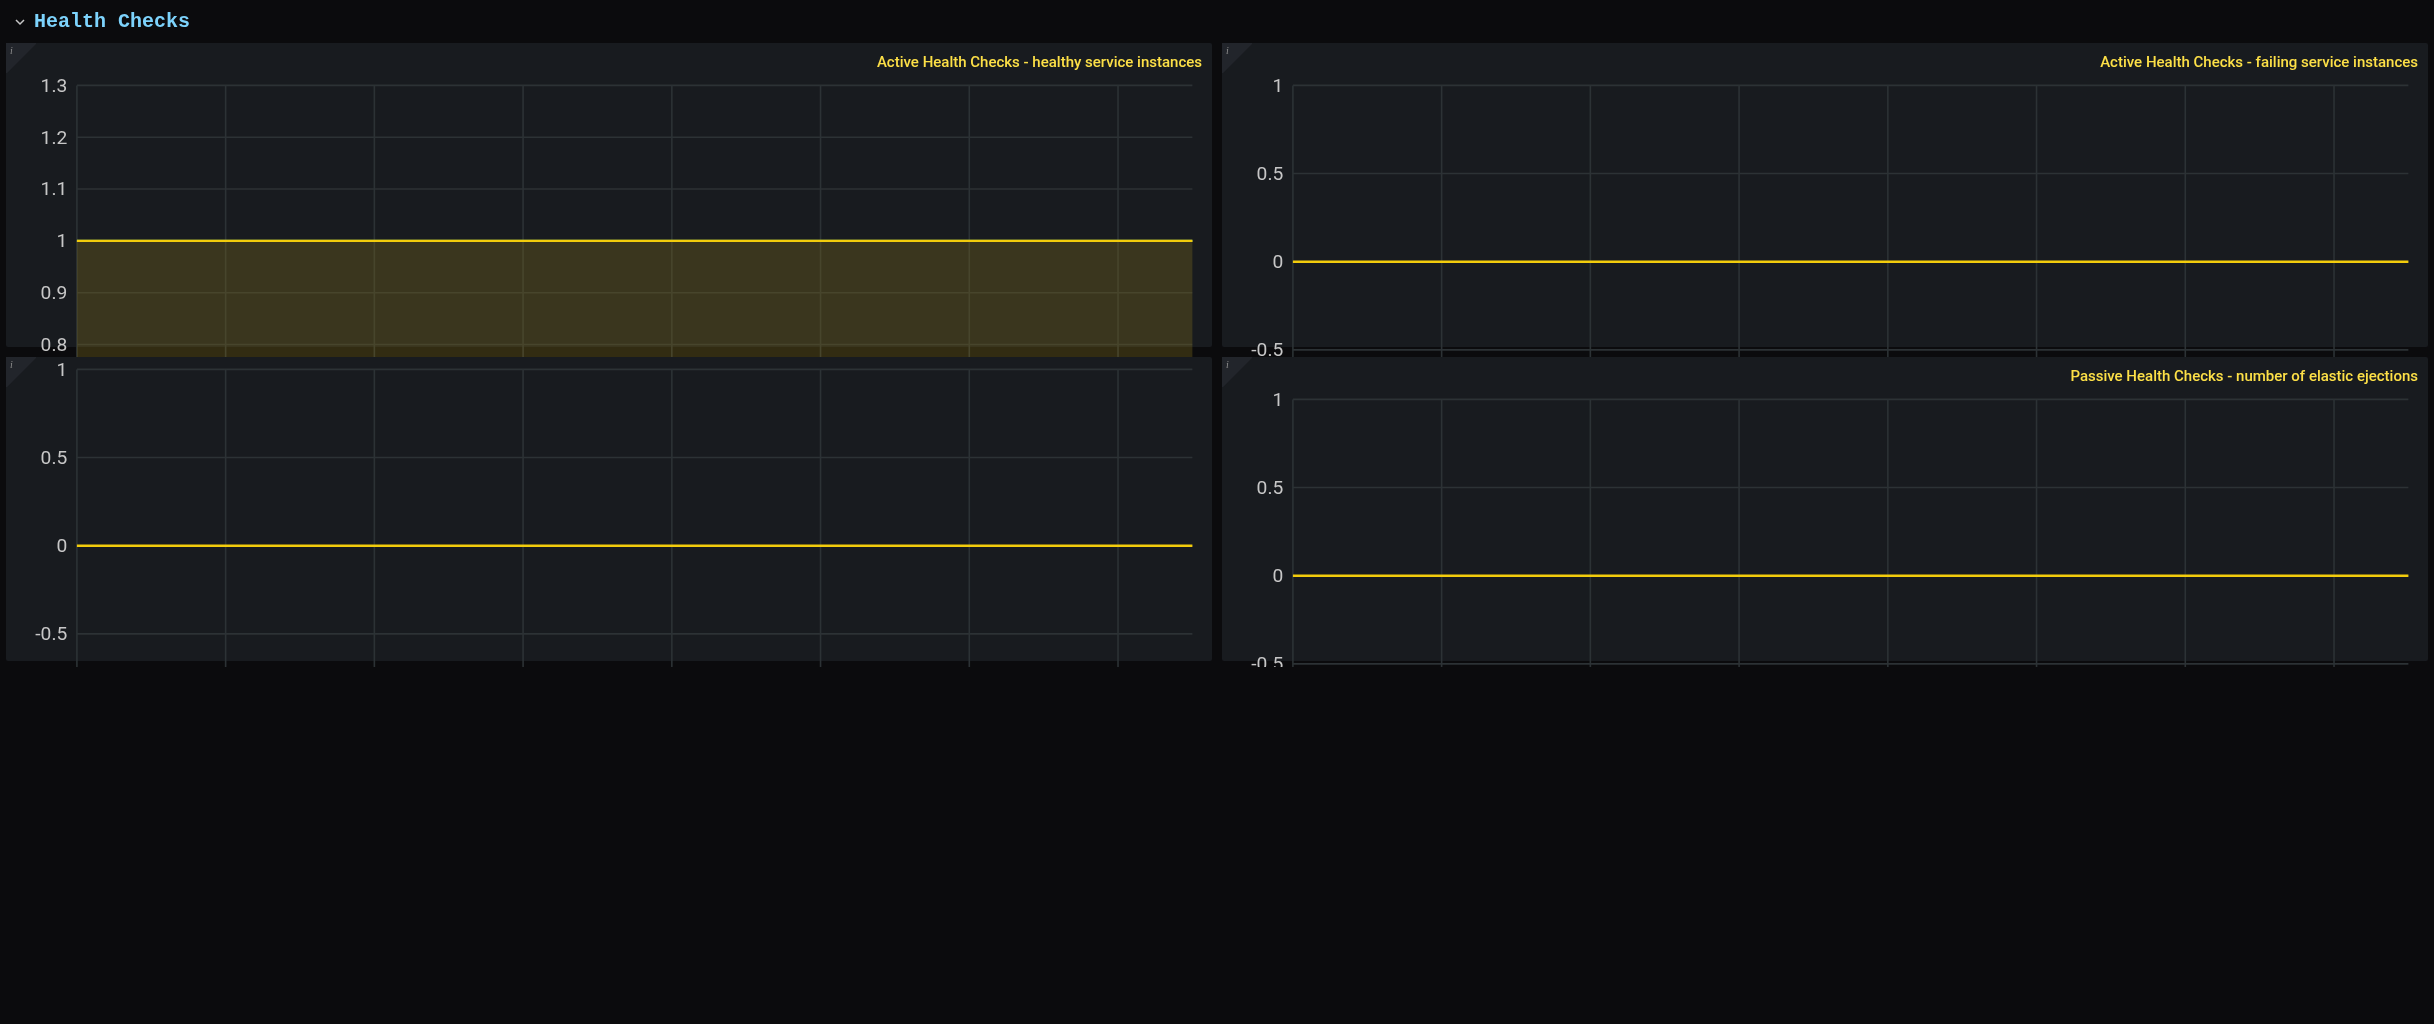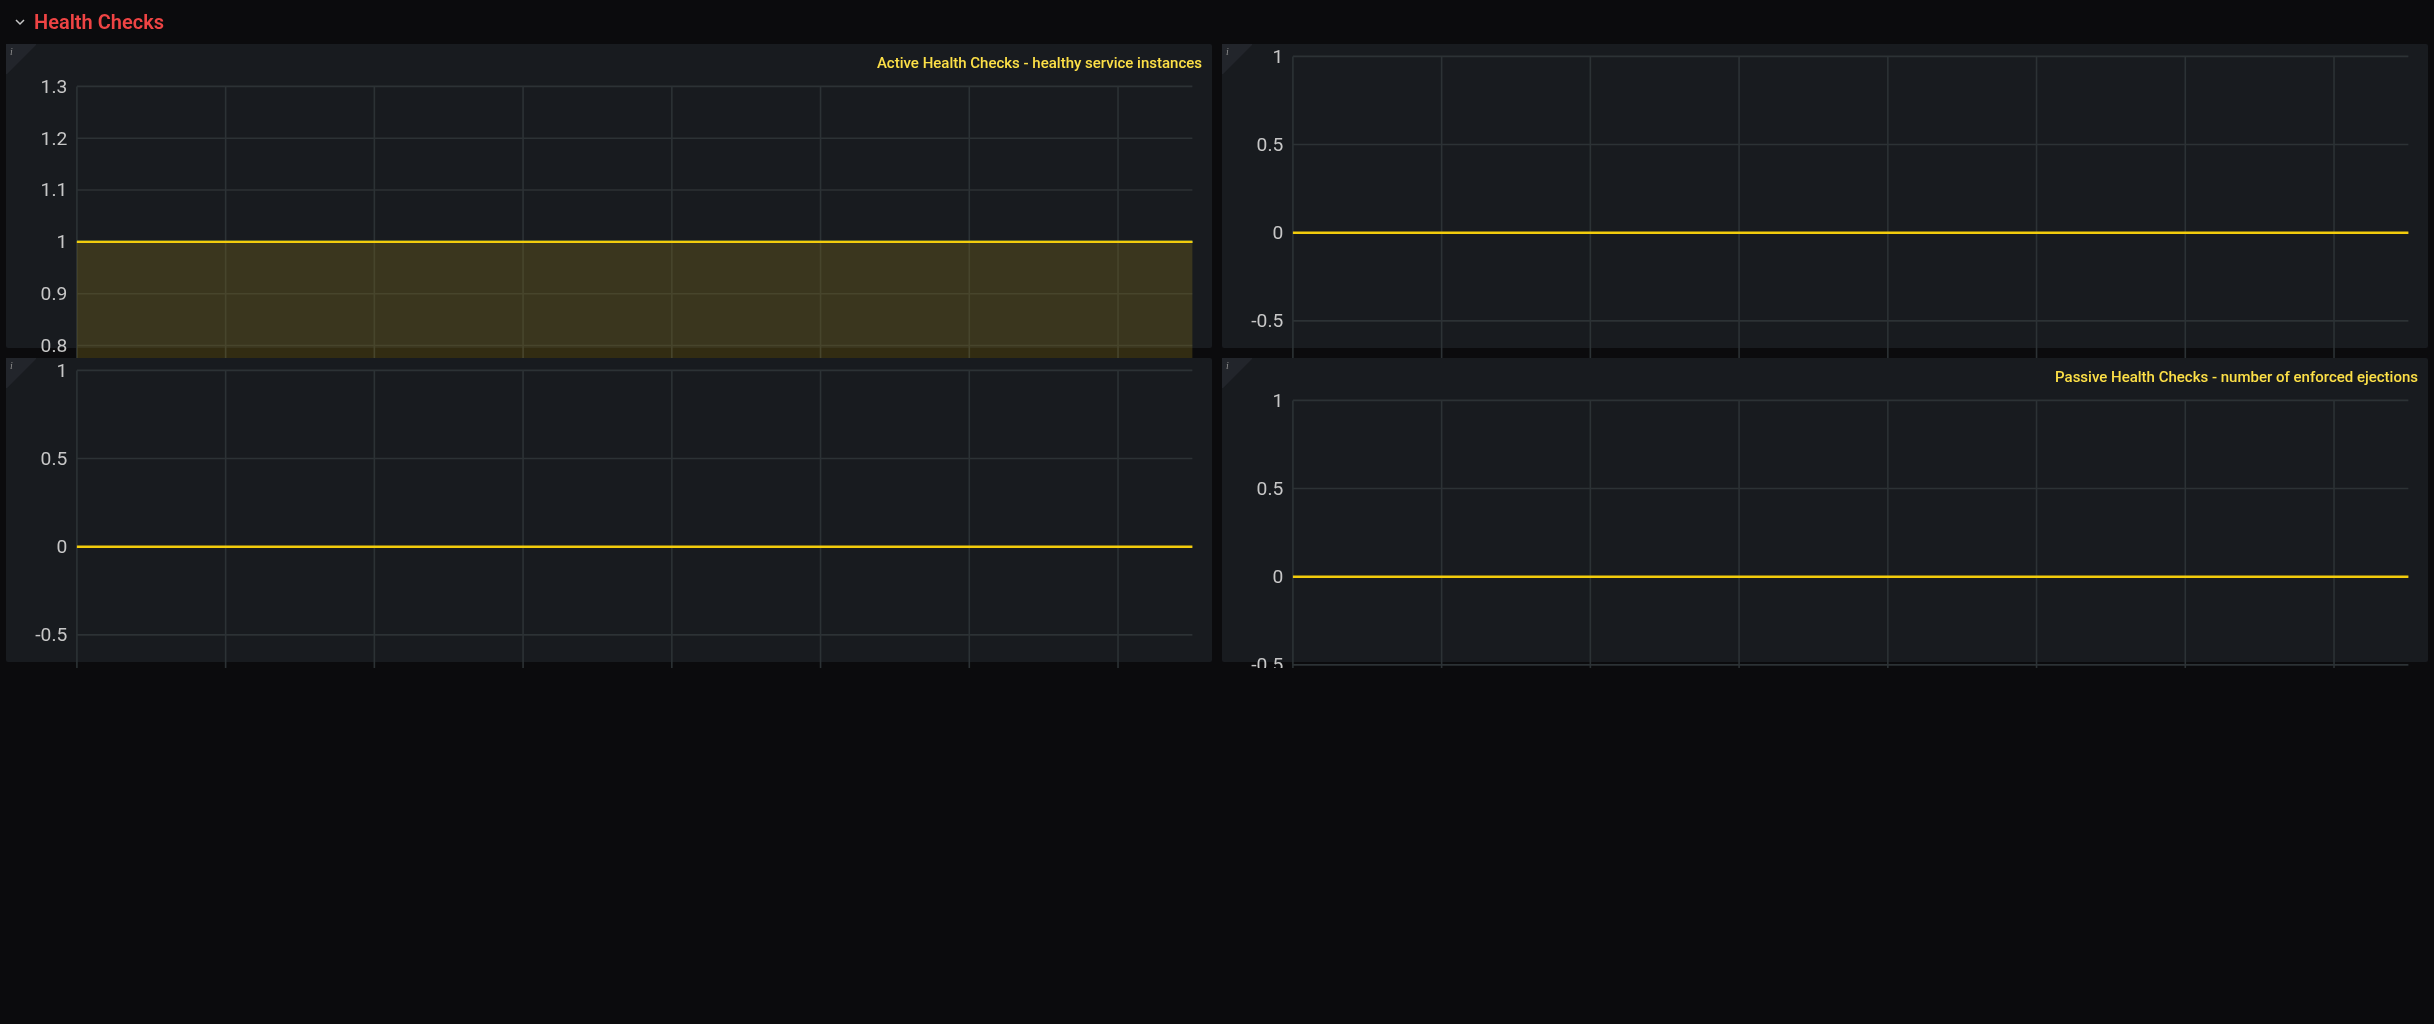--- a/index.html
+++ b/index.html
@@ -13,21 +13,22 @@
   .section-header {
     display: flex;
     align-items: center;
     gap: 8px;
     padding: 4px 8px 10px 8px;
     cursor: pointer;
   }
   .section-header h2 {
     font-size: 20px;
     font-weight: 600;
-    color: #ef4444;
+    color: #7dd3fc;
+    font-family: Liberation Mono, monospace;
   }
   .chevron {
     width: 12px; height: 12px;
     display: inline-flex; align-items: center; justify-content: center;
   }
   .panel-grid {
     display: grid;
     grid-template-columns: 1fr 1fr;
     grid-auto-rows: 304px;
     gap: 10px;
@@ -166,20 +167,21 @@
         <div class="legend-item">
           <span class="legend-swatch" style="background:#f2cc0c"></span>
           <span>redis</span>
         </div>
       </div>
     </div>
     <div class="panel">
       <div class="panel-corner">
         <span class="i">i</span>
       </div>
+      <div class="panel-title">Active Health Checks - failing service instances</div>
       <div class="plot-area">
         <svg viewBox="0 0 740 244" width="100%" height="100%" preserveAspectRatio="none">
           <g class="grid">
             <line x1="38" y1="224" x2="734" y2="224"></line>
             <line x1="38" y1="169" x2="734" y2="169"></line>
             <line x1="38" y1="114" x2="734" y2="114"></line>
             <line x1="38" y1="59" x2="734" y2="59"></line>
             <line x1="38" y1="4" x2="734" y2="4"></line>
           </g>
           <g class="grid">
@@ -254,21 +256,21 @@
             <text x="687.6" y="238" text-anchor="middle">13:06</text>
           </g>
           <path class="series-line" d="M 38 114 L 84.4 114 L 130.8 114 L 177.20000000000002 114 L 223.6 114 L 270 114 L 316.40000000000003 114 L 362.8 114 L 409.2 114 L 455.59999999999997 114 L 502 114 L 548.4 114 L 594.8000000000001 114 L 641.2 114 L 687.6 114 L 734 114" stroke="#f2cc0c"></path>
         </svg>
       </div>
     </div>
     <div class="panel">
       <div class="panel-corner">
         <span class="i">i</span>
       </div>
-      <div class="panel-title">Passive Health Checks - number of enforced ejections</div>
+      <div class="panel-title">Passive Health Checks - number of elastic ejections</div>
       <div class="plot-area">
         <svg viewBox="0 0 740 244" width="100%" height="100%" preserveAspectRatio="none">
           <g class="grid">
             <line x1="38" y1="224" x2="734" y2="224"></line>
             <line x1="38" y1="169" x2="734" y2="169"></line>
             <line x1="38" y1="114" x2="734" y2="114"></line>
             <line x1="38" y1="59" x2="734" y2="59"></line>
             <line x1="38" y1="4" x2="734" y2="4"></line>
           </g>
           <g class="grid">

